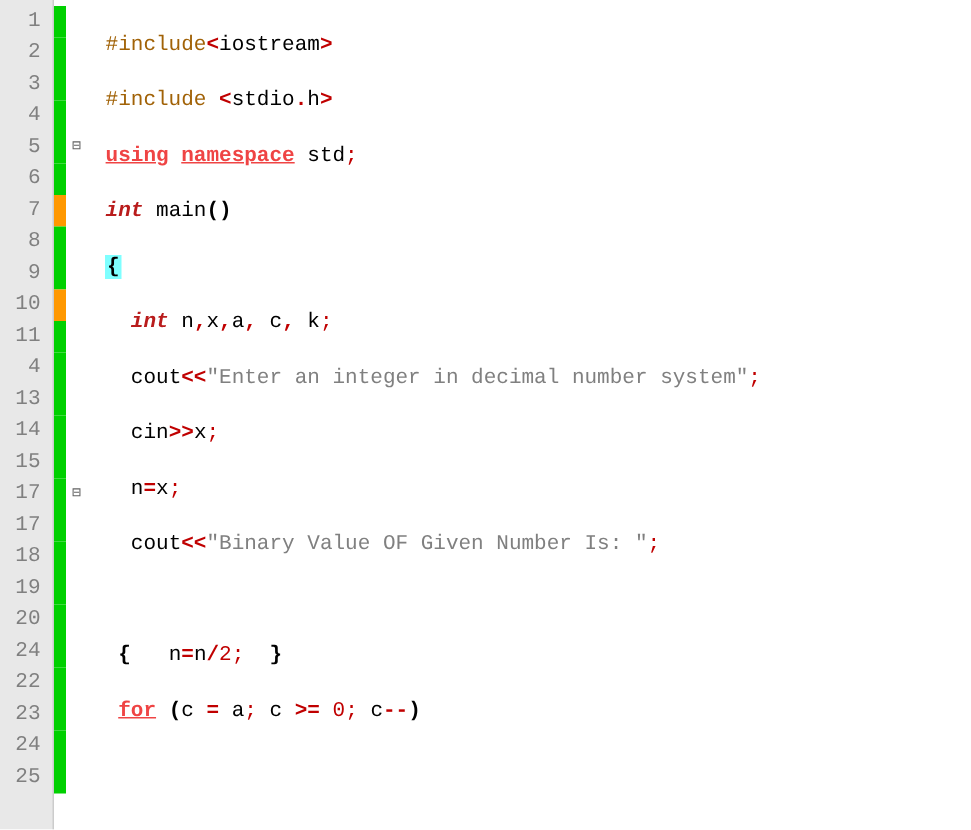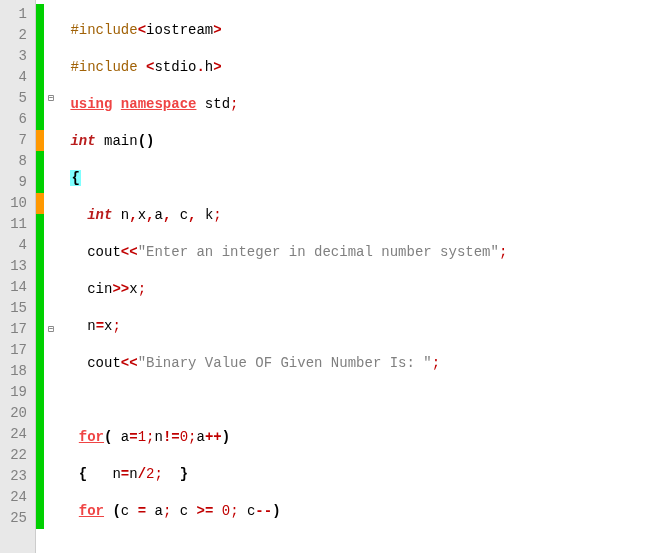--- a/index.html
+++ b/index.html
@@ -145,21 +145,20 @@
 <div class="line"> <span class="kw-pp">#include </span><span class="op">&lt;</span><span class="ident">stdio</span><span class="op">.</span><span class="ident">h</span><span class="op">&gt;</span></div>
 <div class="line"> <span class="kw-blue">using</span> <span class="kw-blue">namespace</span> <span class="ident">std</span><span class="semi">;</span></div>
 <div class="line"> <span class="kw-type">int</span> <span class="ident">main</span><span class="paren">()</span></div>
 <div class="line"> <span class="hl-brace">{</span></div>
 <div class="line">   <span class="kw-type">int</span> <span class="ident">n</span><span class="op">,</span><span class="ident">x</span><span class="op">,</span><span class="ident">a</span><span class="op">,</span> <span class="ident">c</span><span class="op">,</span> <span class="ident">k</span><span class="semi">;</span></div>
 <div class="line">   <span class="ident">cout</span><span class="op">&lt;&lt;</span><span class="str">"Enter an integer in decimal number system"</span><span class="semi">;</span></div>
 <div class="line">   <span class="ident">cin</span><span class="op">&gt;&gt;</span><span class="ident">x</span><span class="semi">;</span></div>
 <div class="line">   <span class="ident">n</span><span class="op">=</span><span class="ident">x</span><span class="semi">;</span></div>
 <div class="line">   <span class="ident">cout</span><span class="op">&lt;&lt;</span><span class="str">"Binary Value OF Given Number Is: "</span><span class="semi">;</span></div>
 <div class="line"></div>
-<div class="line">  <span class="kw-blue">for</span><span class="paren">(</span> <span class="ident">a</span><span class="op">=</span><span class="num">1</span><span class="semi">;</span><span class="ident">n</span><span class="op">!=</span><span class="num">0</span><span class="semi">;</span><span class="ident">a</span><span class="op">++</span><span class="paren">)</span></div>
 <div class="line">  <span class="brace">{</span>   <span class="ident">n</span><span class="op">=</span><span class="ident">n</span><span class="op">/</span><span class="num">2</span><span class="semi">;</span>  <span class="brace">}</span></div>
 <div class="line">  <span class="kw-blue">for</span> <span class="paren">(</span><span class="ident">c</span> <span class="op">=</span> <span class="ident">a</span><span class="semi">;</span> <span class="ident">c</span> <span class="op">&gt;=</span> <span class="num">0</span><span class="semi">;</span> <span class="ident">c</span><span class="op">--</span><span class="paren">)</span></div>
 
 
 
 
 
 
 
 

